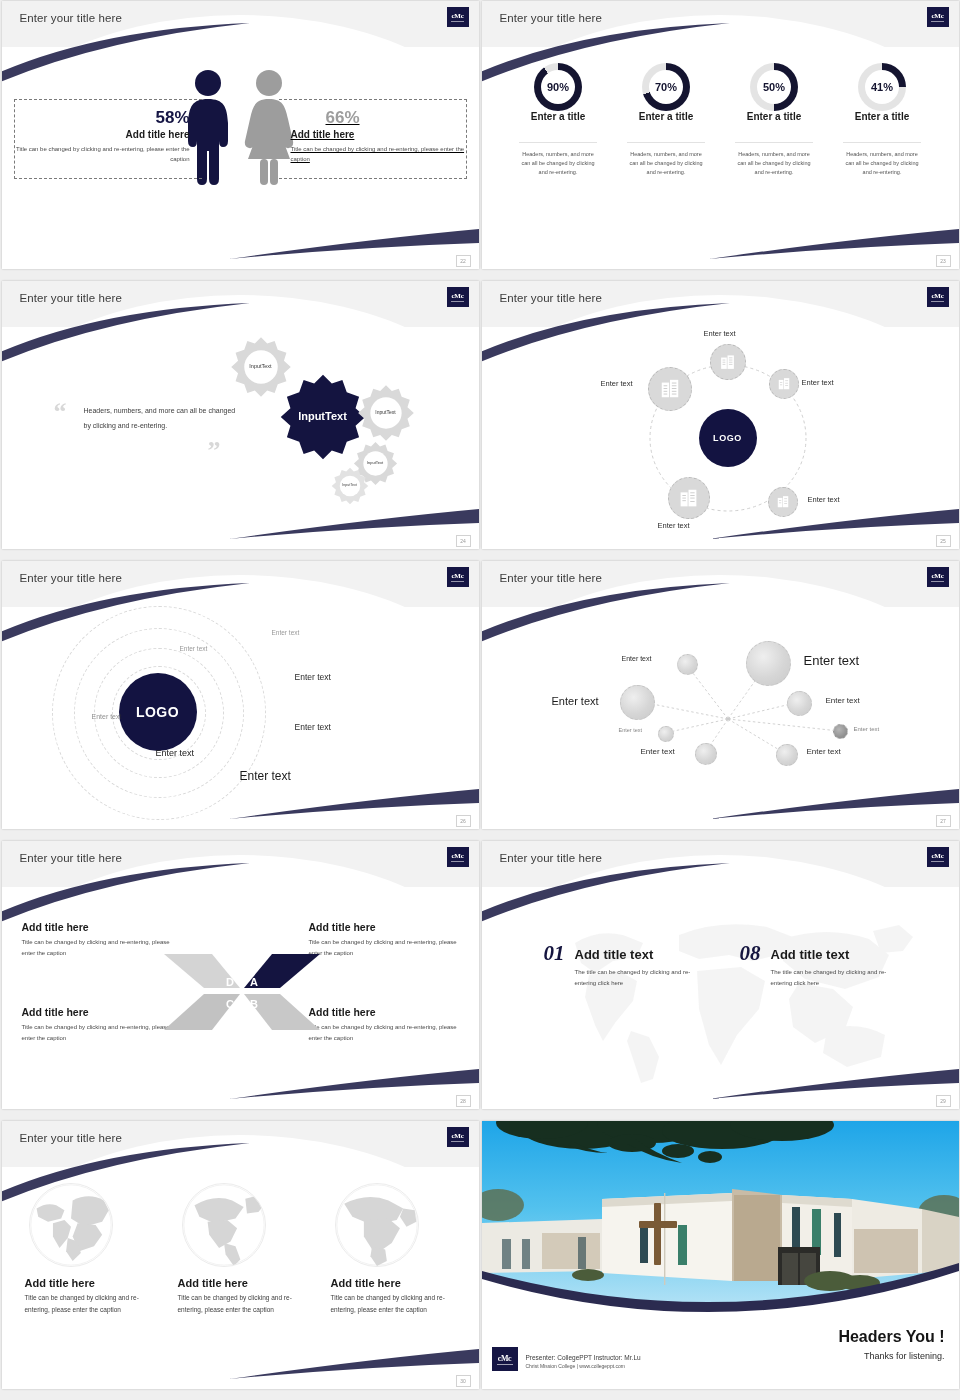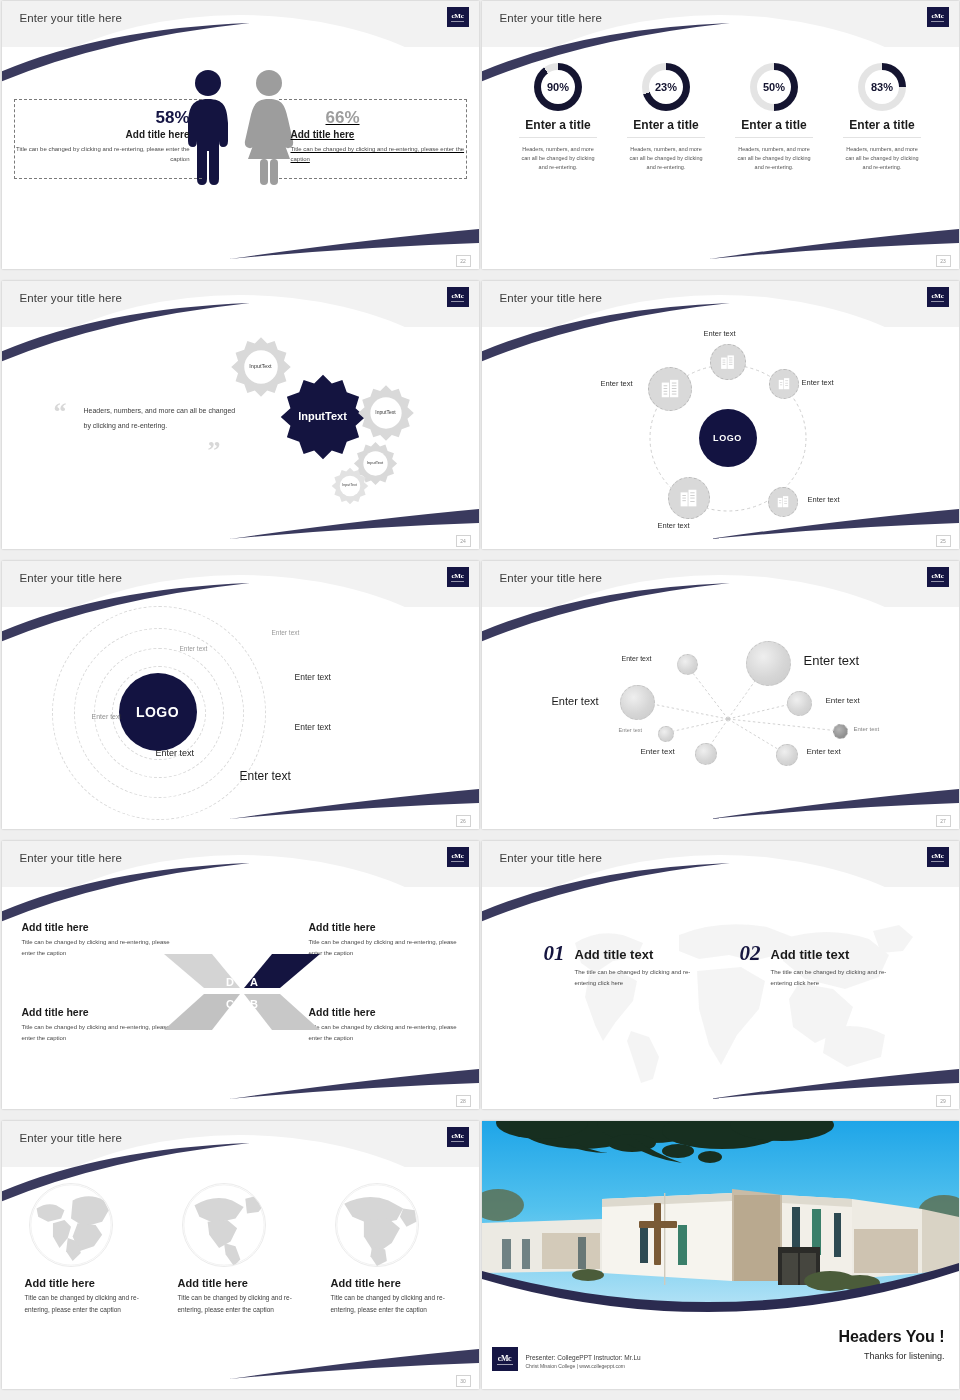--- a/index.html
+++ b/index.html
@@ -27,21 +27,21 @@
   .s1box.r{right:12px;text-align:left;border:1px dashed #7a7a7a;border-left:none;padding:8px 0 10px 12px;height:60px;text-decoration:underline;}
   .pct{font-size:17px;font-weight:700;line-height:19px;padding-left:35px;}
   .addt{font-size:10px;font-weight:700;color:#1b1b1b;margin-top:2px;}
   .cap{font-size:6px;color:#4a4a4a;line-height:10px;margin-top:4px;}
 
   
   .rings{position:absolute;top:62px;left:0;width:100%;display:flex;justify-content:center;gap:30px;}
   .ringcol{width:78px;text-align:center;}
   .ring{width:48px;height:48px;margin:0 auto;border-radius:50%;position:relative;}
   .ring .hole{position:absolute;inset:7px;background:#fff;border-radius:50%;display:flex;align-items:center;justify-content:center;font-size:11px;font-weight:700;color:#141430;}
-  .ringlabel{font-size:12px;font-weight:700;color:#1b1b1b;margin-top:7px;padding-bottom:5px;border-bottom:1px solid #e2e2e2;}
+  .ringlabel{font-size:10px;font-weight:700;color:#1b1b1b;padding-bottom:20px;border-bottom:1px solid #e2e2e2;}
   .ringdesc{font-size:5.5px;color:#555;line-height:9px;margin-top:7px;}
 
   
   .quote{position:absolute;left:50px;top:122px;width:155px;font-size:7px;color:#3c3c3c;line-height:15px;}
   .qm{position:absolute;font-family:"Liberation Serif",serif;color:#d8d8d8;font-size:26px;font-weight:700;line-height:1;}
   .gear{position:absolute;}
   .gearlbl{position:absolute;left:0;top:0;width:100%;height:100%;display:flex;align-items:center;justify-content:center;text-align:center;line-height:1.05;}
 
   
   .hub{position:absolute;left:0;top:46px;width:100%;height:220px;}
@@ -156,35 +156,35 @@
     <div class="rings">
       <div class="ringcol">
         <div class="ring" id="r0" style="background: conic-gradient(rgb(20, 20, 48) 0deg, rgb(20, 20, 48) 324deg, rgb(228, 228, 228) 324deg, rgb(228, 228, 228) 360deg);">
               <div class="hole">90%</div>
             </div>
         <div class="ringlabel">Enter a title</div>
         <div class="ringdesc">Headers, numbers, and more can all be changed by clicking and re-entering.</div>
       </div>
       <div class="ringcol">
         <div class="ring" id="r1" style="background: conic-gradient(rgb(20, 20, 48) 0deg, rgb(20, 20, 48) 252deg, rgb(228, 228, 228) 252deg, rgb(228, 228, 228) 360deg);">
-              <div class="hole">23%</div>
+              <div class="hole">70%</div>
             </div>
         <div class="ringlabel">Enter a title</div>
         <div class="ringdesc">Headers, numbers, and more can all be changed by clicking and re-entering.</div>
       </div>
       <div class="ringcol">
         <div class="ring" id="r2" style="background: conic-gradient(rgb(20, 20, 48) 0deg, rgb(20, 20, 48) 180deg, rgb(228, 228, 228) 180deg, rgb(228, 228, 228) 360deg);">
               <div class="hole">50%</div>
             </div>
         <div class="ringlabel">Enter a title</div>
         <div class="ringdesc">Headers, numbers, and more can all be changed by clicking and re-entering.</div>
       </div>
       <div class="ringcol">
         <div class="ring" id="r3" style="background: conic-gradient(rgb(20, 20, 48) 0deg, rgb(20, 20, 48) 90deg, rgb(228, 228, 228) 90deg, rgb(228, 228, 228) 360deg);">
-              <div class="hole">83%</div>
+              <div class="hole">41%</div>
             </div>
         <div class="ringlabel">Enter a title</div>
         <div class="ringdesc">Headers, numbers, and more can all be changed by clicking and re-entering.</div>
       </div>
     </div>
     <div class="pgnum">23</div>
   </div>
   </div>
 
   <div class="cell">
@@ -551,21 +551,21 @@
 
     <div style="position:absolute;left:62px;top:100px;display:flex;align-items:flex-start;gap:10px;">
       <div class="numbig">01</div>
       <div style="width:135px;margin-top:6px;">
         <div class="s8t">Add title text</div>
         <div class="s8c">The title can be changed by clicking and re-entering click here</div>
       </div>
     </div>
 
     <div style="position:absolute;left:258px;top:100px;display:flex;align-items:flex-start;gap:10px;">
-      <div class="numbig">02</div>
+      <div class="numbig">08</div>
       <div style="width:135px;margin-top:6px;">
         <div class="s8t">Add title text</div>
         <div class="s8c">The title can be changed by clicking and re-entering click here</div>
       </div>
     </div>
 
     <div class="pgnum">29</div>
   </div>
   </div>
 

